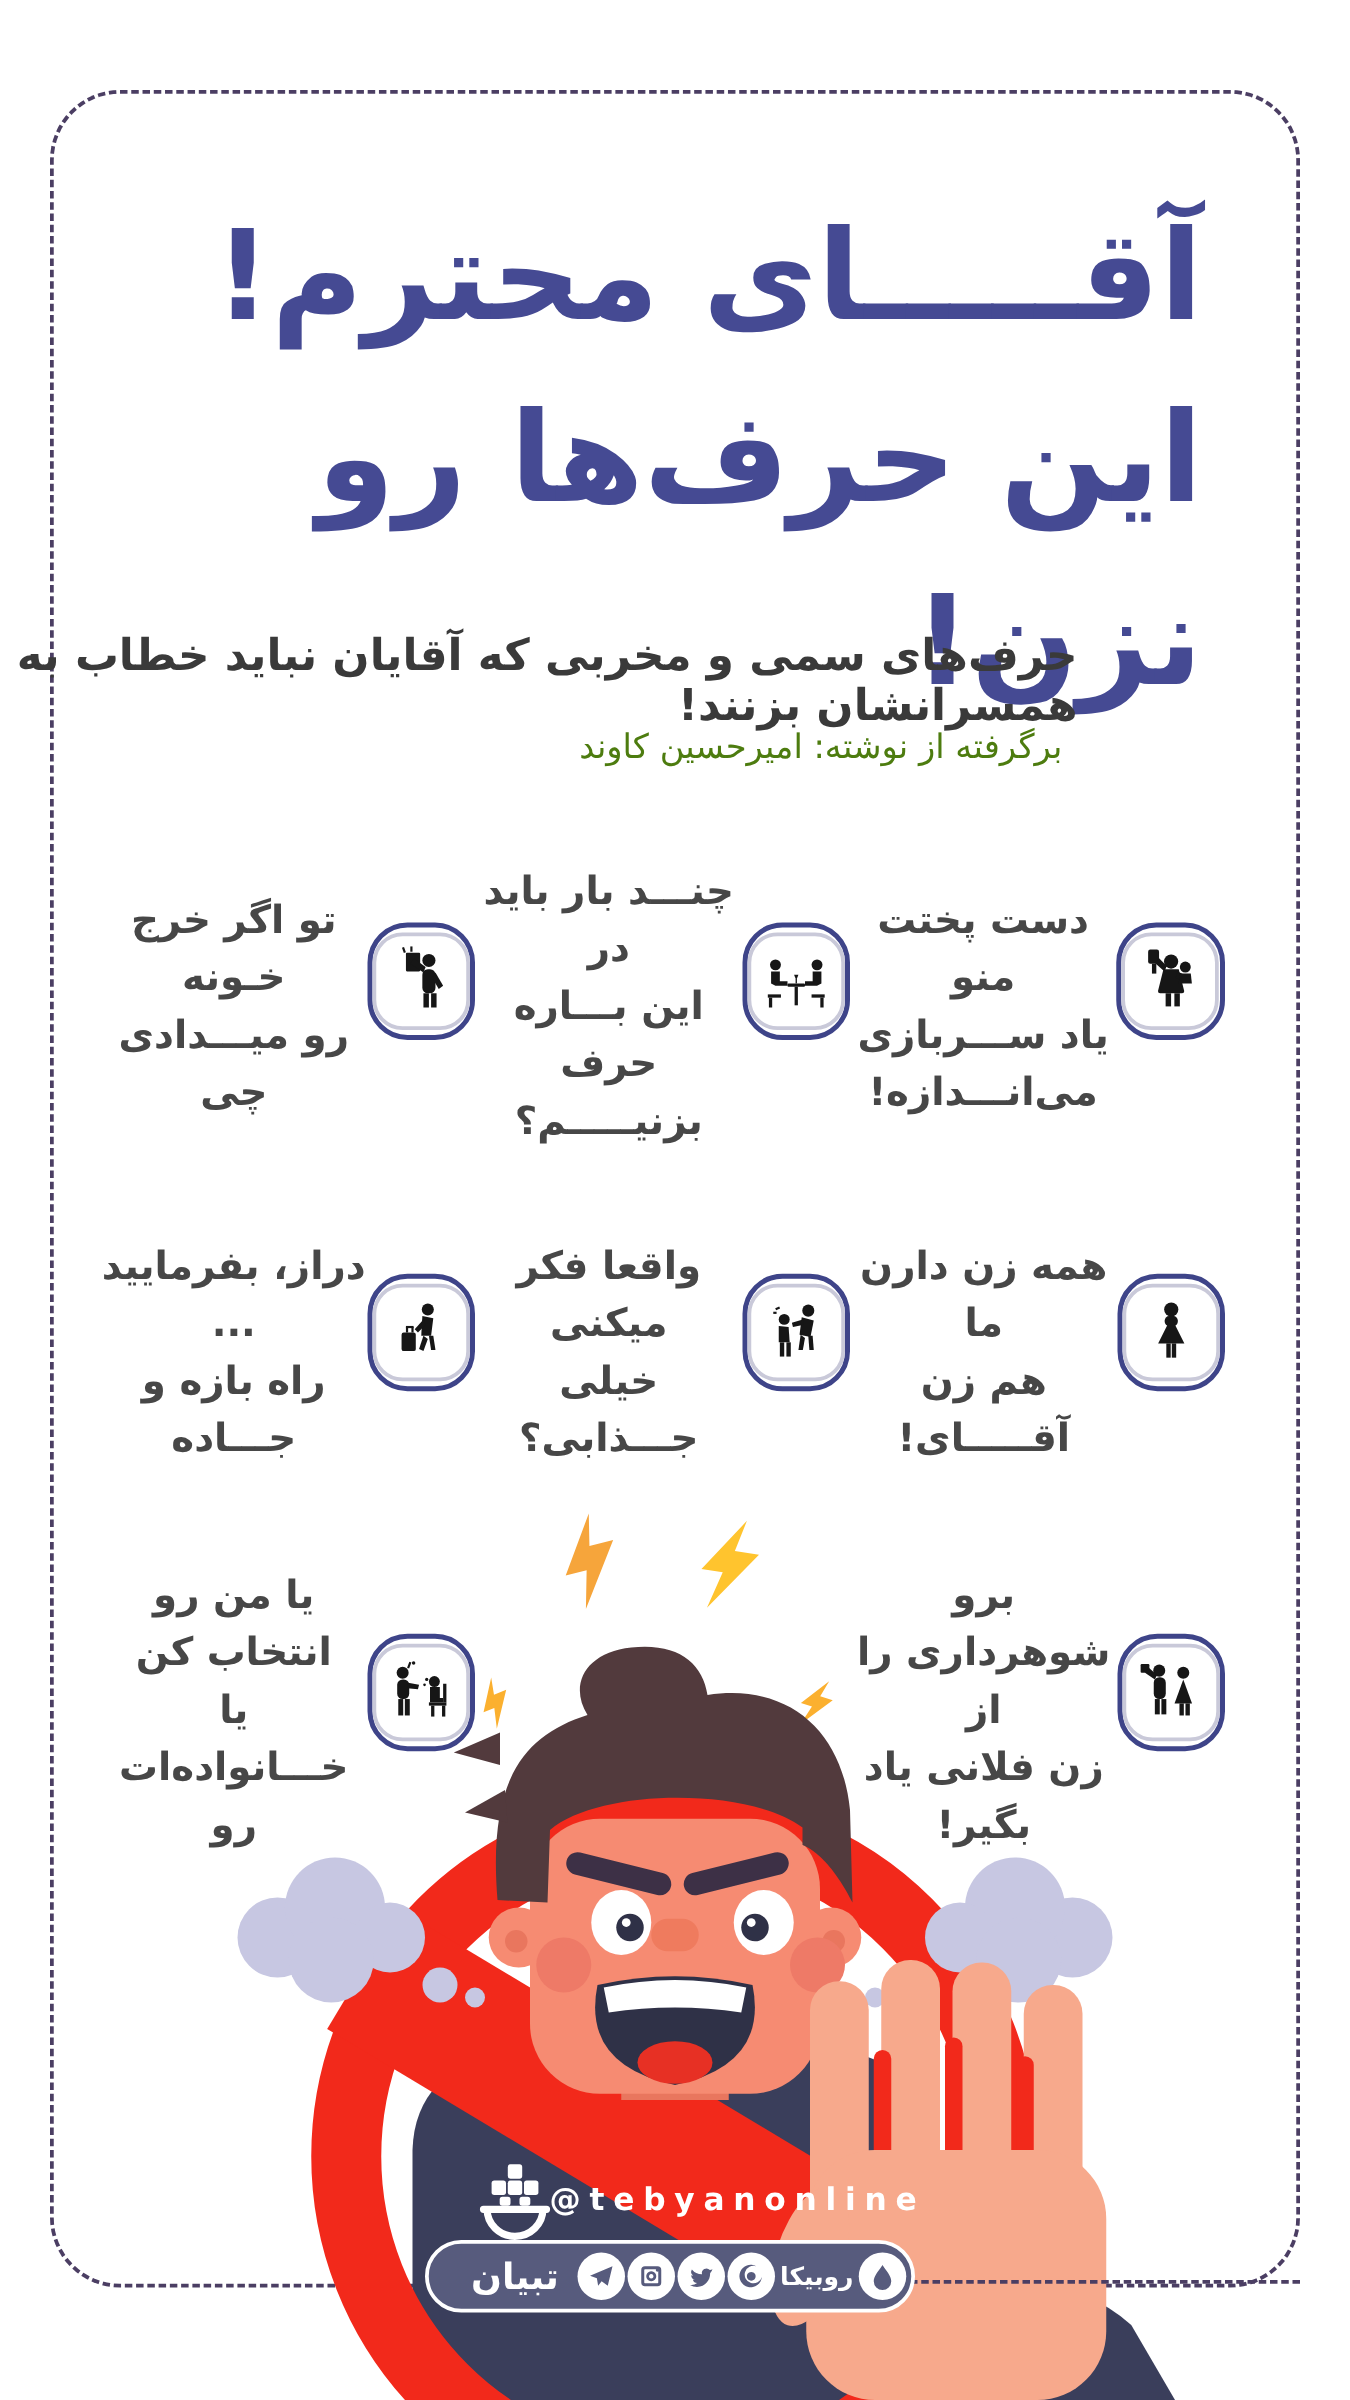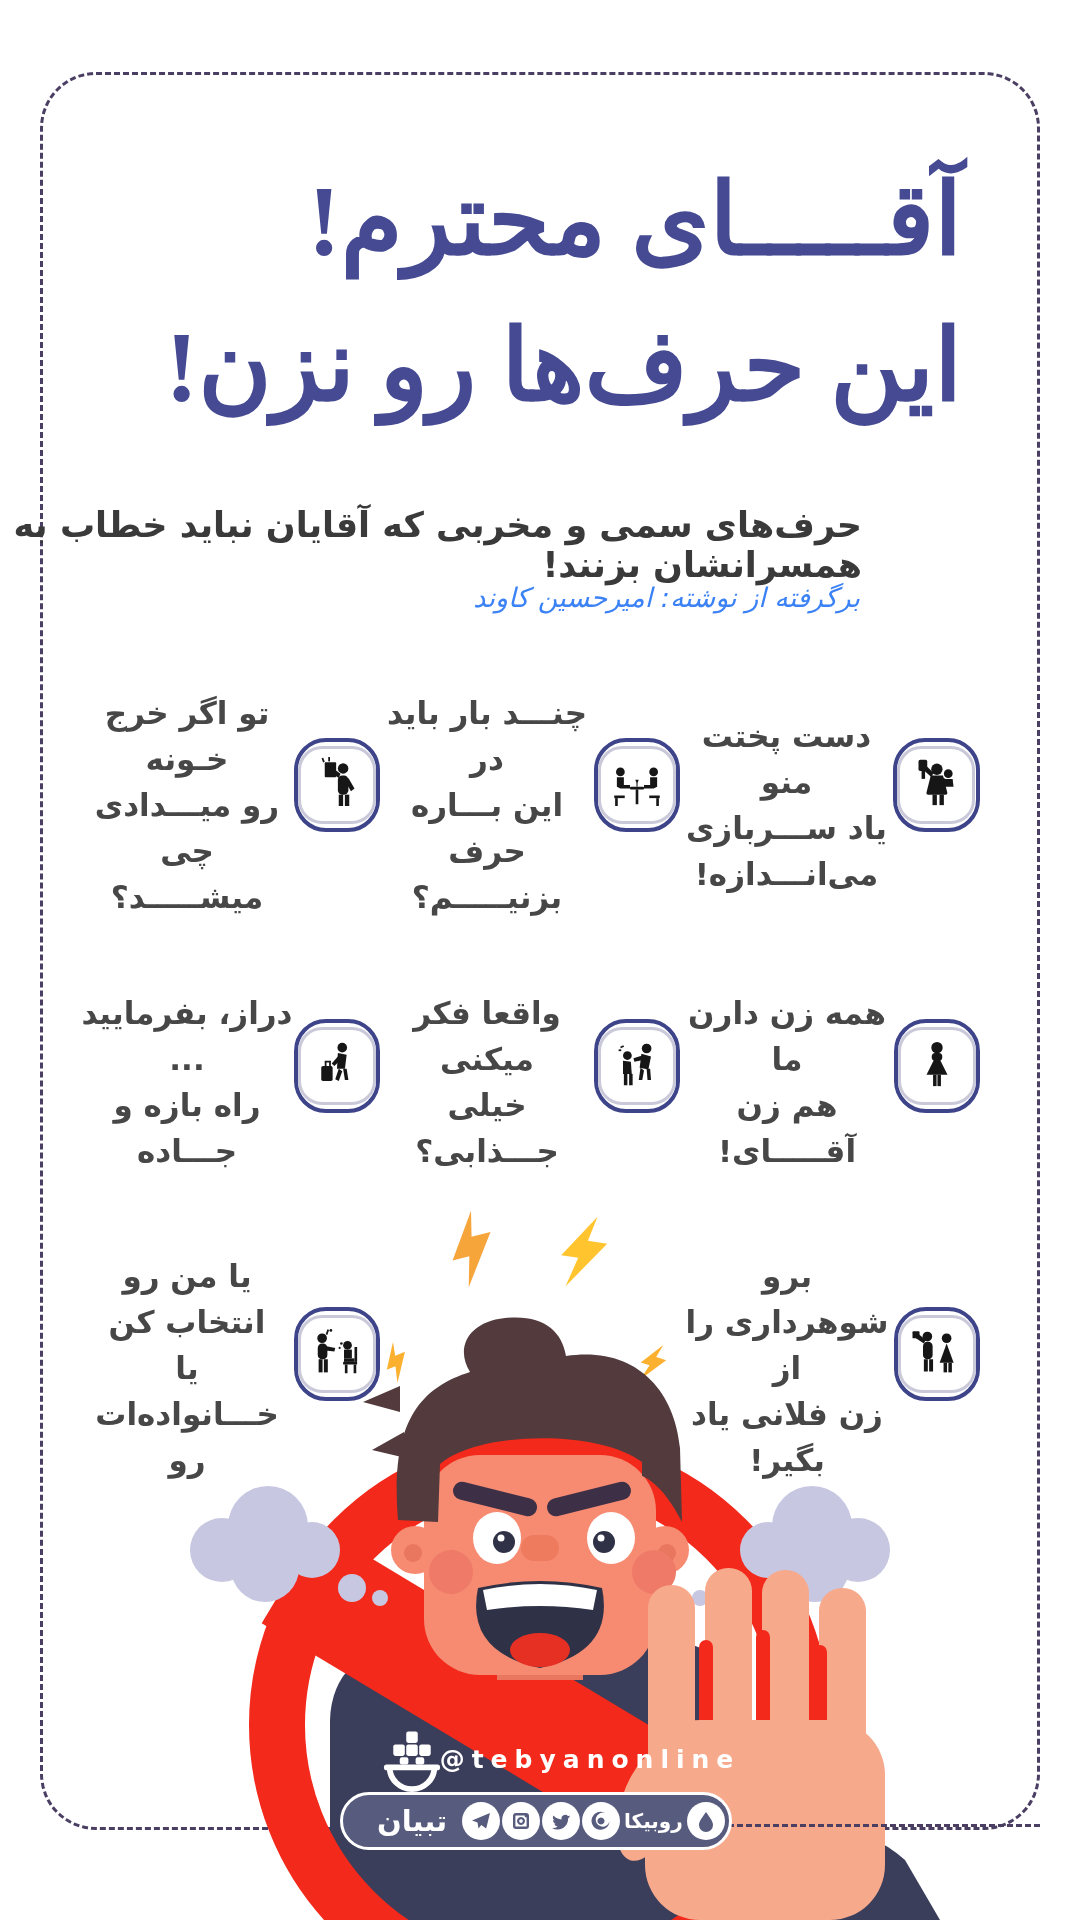--- a/index.html
+++ b/index.html
@@ -5,25 +5,25 @@
   html,body{margin:0;padding:0;background:#fff;}
   .poster{position:relative;width:1080px;height:1920px;background:#ffffff;overflow:hidden;
           font-family:"DejaVu Sans","Liberation Sans",sans-serif;}
   
   .frame{position:absolute;left:40px;top:72px;right:40px;bottom:90px;
          border:3px dashed #4B3E63;border-radius:56px;z-index:1;}
   .frame-overlay-bottom{position:absolute;left:728px;top:1824px;width:312px;height:0;
          border-top:3px dashed #4B3E63;z-index:35;}
   
   .title{position:absolute;right:118px;top:148px;direction:rtl;
-         color:#454A93;font-weight:bold;font-size:100px;line-height:146px;z-index:5;font-family:Liberation Serif, serif;}
+         color:#454A93;font-weight:bold;font-size:100px;line-height:146px;z-index:5;}
   .subtitle{position:absolute;right:218px;top:505px;direction:rtl;text-align:right;
          color:#3A3A3A;font-weight:bold;font-size:35px;z-index:5;}
-  .credit{position:absolute;right:220px;top:582px;direction:rtl;text-align:right;
-         color:#3b82f6;font-size:27px;z-index:5;font-style:italic;}
+  .credit{position:absolute;right:230px;top:582px;direction:rtl;text-align:right;
+         color:#4d7c0f;font-size:27px;z-index:5;}
   
   .grid-row{position:absolute;left:0;right:0;display:flex;direction:rtl;
             justify-content:space-between;padding:0 100px 0 80px;z-index:5;}
   .grid-row .col{width:300px;display:flex;flex-direction:row;align-items:center;}
   .row1{top:650px;} .row2{top:958px;} .row3{top:1225px;}
   .tile{width:94px;height:94px;border:4px solid #3E4489;border-radius:32px;
         background:#fff;box-sizing:border-box;display:flex;align-items:center;justify-content:center;}
   .tile-inner{width:78px;height:78px;border:3px solid #C9C9D9;border-radius:24px;
         box-sizing:border-box;display:flex;align-items:center;justify-content:center;}
   .tile-inner svg{width:56px;height:56px;fill:#161616;}
@@ -122,21 +122,20 @@
           <path d="M34,24 l-12,-8 3,-5 11,8 z"></path>
           <path d="M45,24 l7,12 -4,3 -6,-10 z"></path>
           <rect x="34" y="43" width="5" height="13"></rect>
               <rect x="41" y="43" width="5" height="13"></rect>
         </svg>
       </div>
         </div>
       <div class="caption">
         <div>تو اگر خرج خـونه</div>
         <div>رو میـــدادی چی</div>
-        <div>میشـــــد؟</div>
       </div>
     </div>
   </div>
 
   <div class="grid-row row2">
     <div class="col">
       <div class="tile">
           <div class="tile-inner">
         <svg viewBox="0 0 64 64">
           <circle cx="32" cy="11" r="6.5"></circle>

